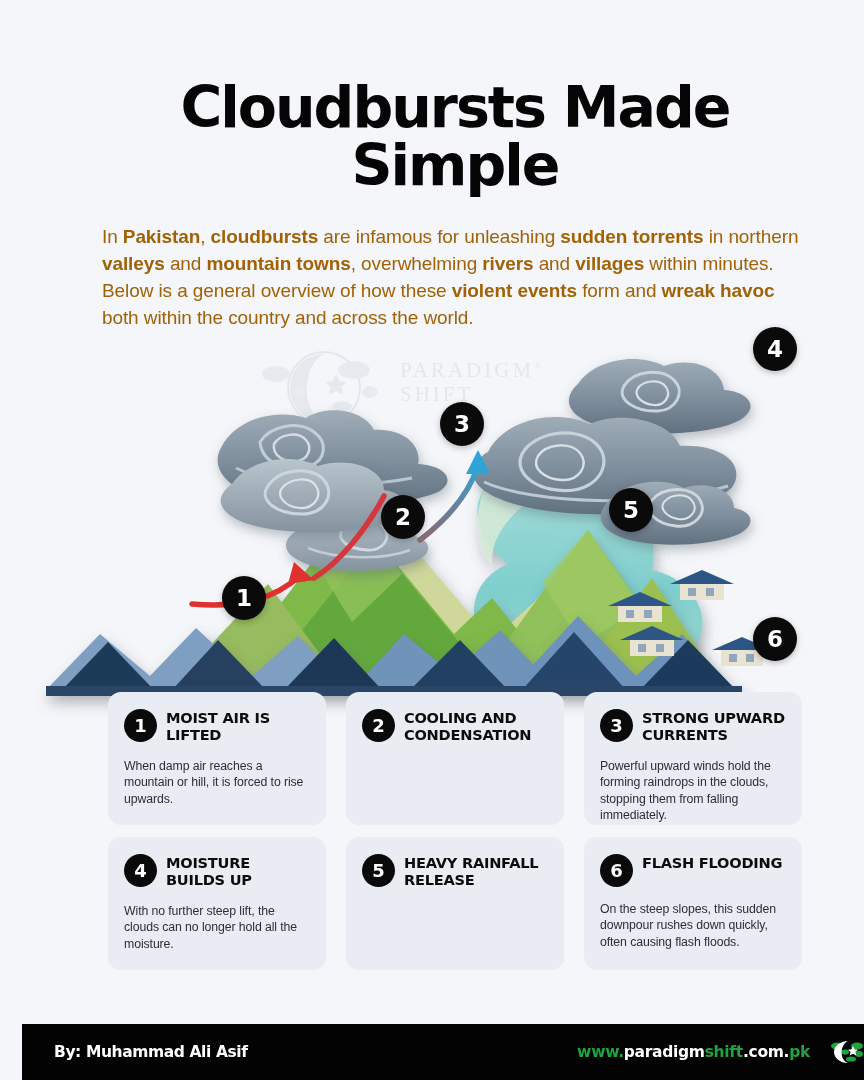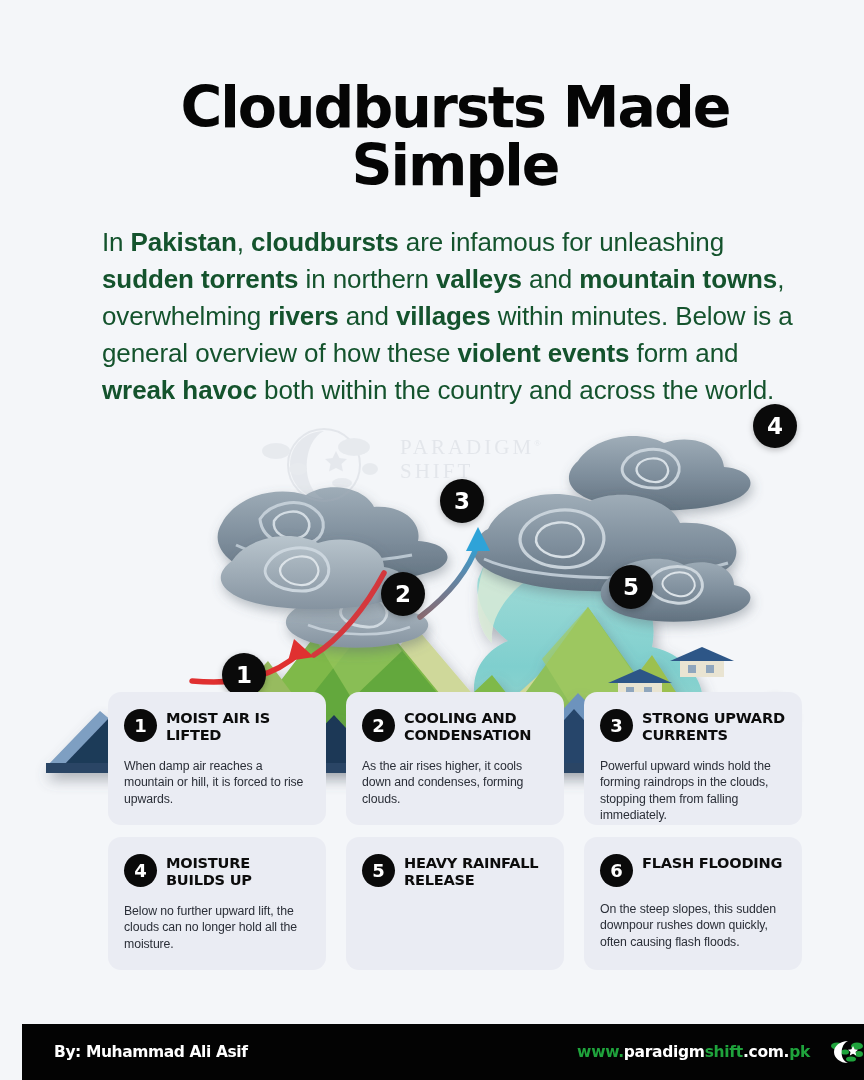--- a/index.html
+++ b/index.html
@@ -31,23 +31,23 @@
     font-size: 57px;
     letter-spacing: -2.0px;
     color: #050505;
     line-height: 1.02;
     text-align: center;
     padding-right: 6px;
   }
 
   .intro {
     margin-top: 30px;
-    font-size: 26px;
+    font-size: 19px;
     line-height: 1.42;
-    color: #14532d;
+    color: #a16207;
     letter-spacing: -0.1px;
     max-width: 700px;
   }
   .intro b { font-weight: 700; }
 
   
   .illustration {
     position: relative;
     width: 864px;
     height: 400px;
@@ -446,35 +446,34 @@
           <div class="badge">1</div>
           <div class="card-title">MOIST AIR IS LIFTED</div>
         </div>
         <div class="card-body">When damp air reaches a mountain or hill, it is forced to rise upwards.</div>
       </div>
       <div class="card">
         <div class="card-head">
           <div class="badge">2</div>
           <div class="card-title">COOLING AND CONDENSATION</div>
         </div>
-        <div class="card-body">As the air rises higher, it cools down and condenses, forming clouds.</div>
       </div>
       <div class="card">
         <div class="card-head">
           <div class="badge">3</div>
           <div class="card-title">STRONG UPWARD CURRENTS</div>
         </div>
         <div class="card-body">Powerful upward winds hold the forming raindrops in the clouds, stopping them from falling immediately.</div>
       </div>
       <div class="card">
         <div class="card-head">
           <div class="badge">4</div>
           <div class="card-title">MOISTURE BUILDS UP</div>
         </div>
-        <div class="card-body">Below no further upward lift, the clouds can no longer hold all the moisture.</div>
+        <div class="card-body">With no further steep lift, the clouds can no longer hold all the moisture.</div>
       </div>
       <div class="card">
         <div class="card-head">
           <div class="badge">5</div>
           <div class="card-title">HEAVY RAINFALL RELEASE</div>
         </div>
       </div>
       <div class="card">
         <div class="card-head">
           <div class="badge">6</div>

